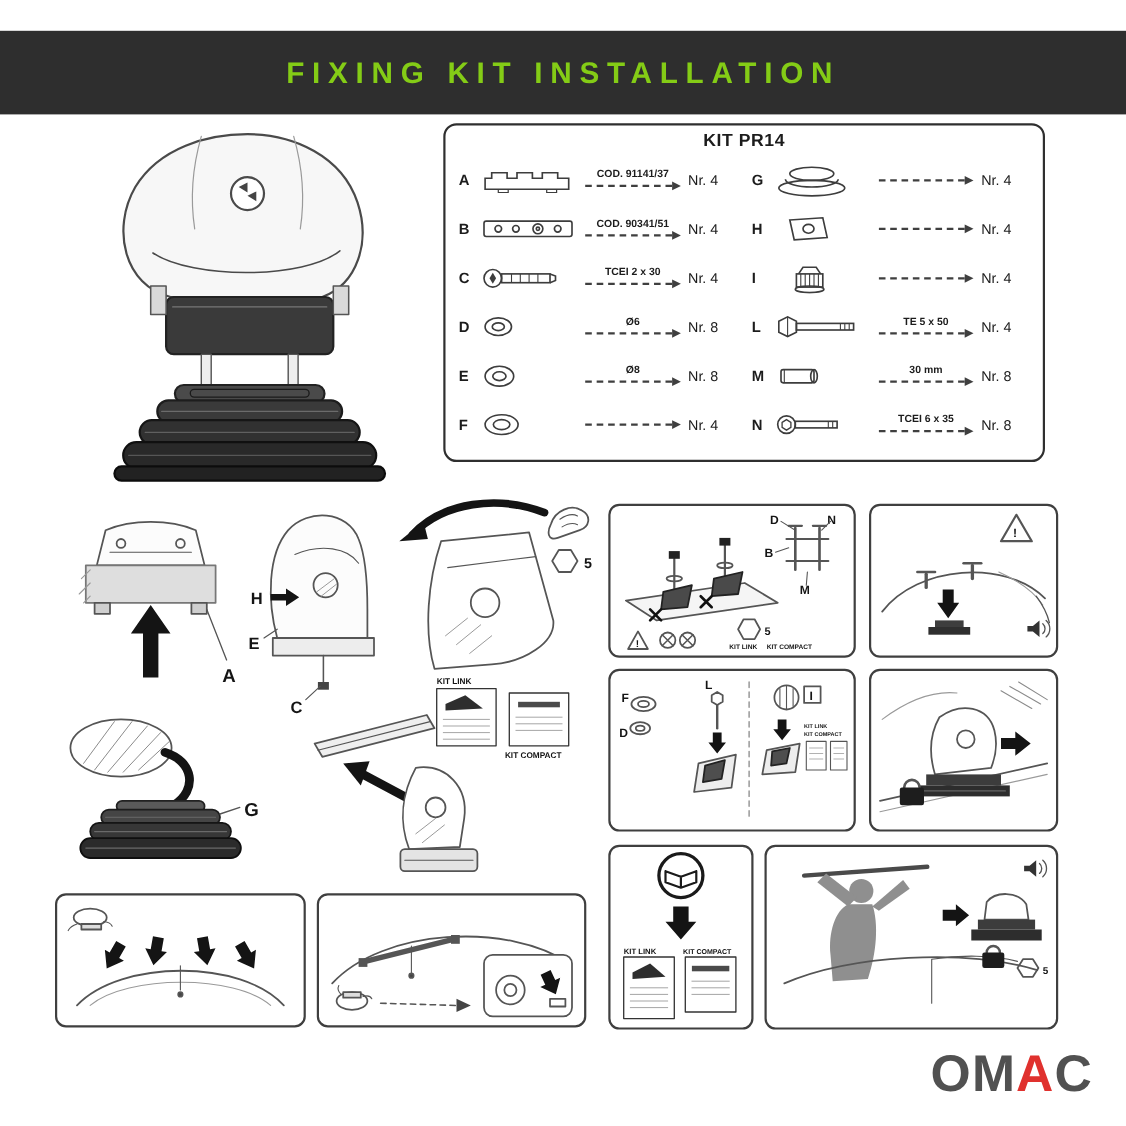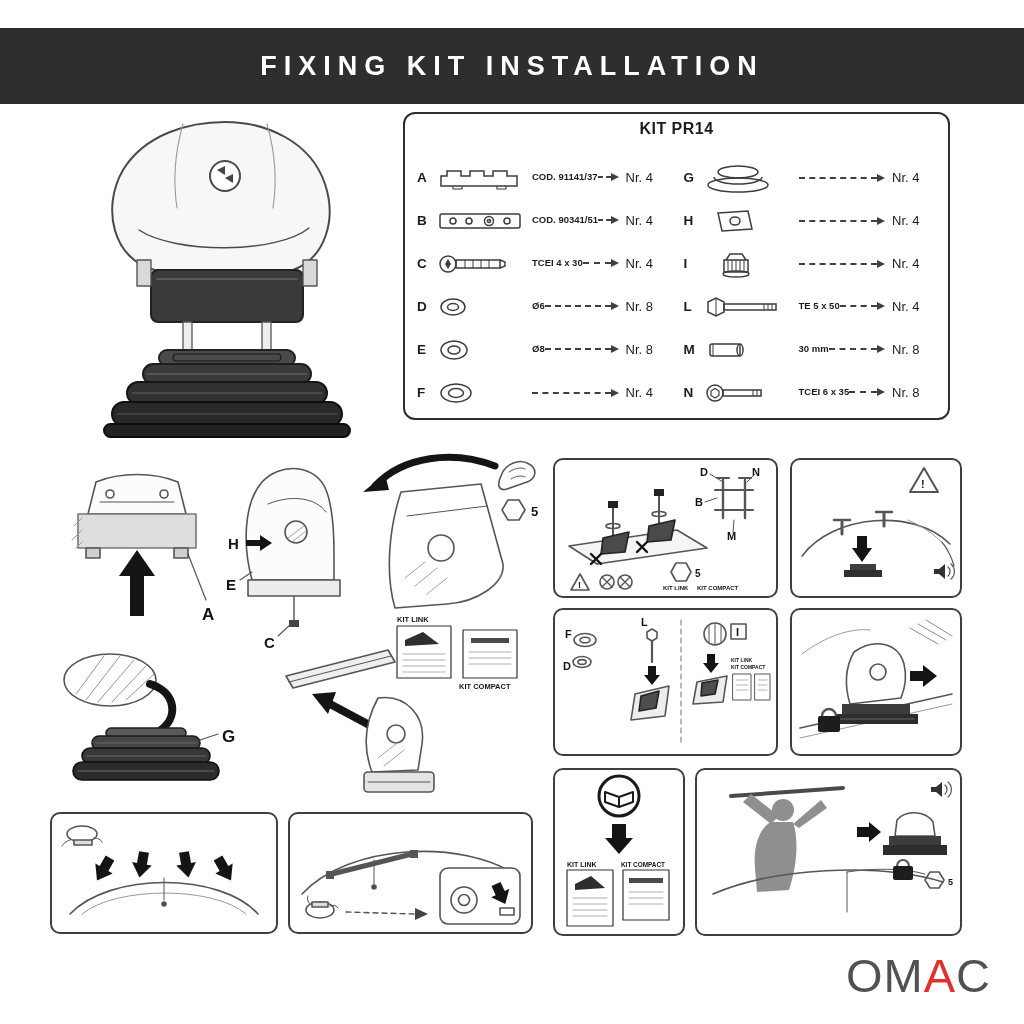--- a/index.html
+++ b/index.html
@@ -1,41 +1,41 @@
 <!DOCTYPE html>
 <html><head>
 <meta charset="utf-8">
 <style>
   *{margin:0;padding:0;box-sizing:border-box}
   body{background:#ffffff}
   .page{position:relative;width:1024px;height:1024px;background:#fff;overflow:hidden;
         font-family:"Liberation Sans",sans-serif;color:#1c1c1c}
   .header{position:absolute;left:0;top:28px;width:100%;height:76px;background:#2e2e2e;
           display:flex;align-items:center;justify-content:center}
-  .header span{color:#ffffff;font-size:27px;font-weight:bold;letter-spacing:7px;white-space:nowrap}
+  .header span{color:#84cc16;font-size:27px;font-weight:bold;letter-spacing:7px;white-space:nowrap}
   .kitbox{position:absolute;left:403px;top:112px;width:547px;height:308px;border:2px solid #2f2f2f;
           border-radius:12px;padding:6px 12px 8px;display:flex;flex-direction:column;background:#fff}
-  .kitbox .title{text-align:center;font-weight:bold;font-size:16px;letter-spacing:.5px;margin-bottom:16px}
+  .kitbox .title{text-align:center;font-weight:bold;font-size:16px;letter-spacing:.5px;margin-bottom:2px}
   .cols{display:flex;gap:14px;flex:1}
   .col{flex:1;display:flex;flex-direction:column;justify-content:space-between;padding:2px 0}
   .krow{display:flex;align-items:center;gap:5px;height:43px}
   .letter{width:15px;font-weight:bold;font-size:13.5px;flex:none}
   .picon{width:90px;flex:none;display:flex;align-items:center}
-  .conn{flex:1;display:flex;flex-direction:row;justify-content:flex-end;min-width:30px}
+  .conn{flex:1;display:flex;flex-direction:column;justify-content:flex-end;min-width:30px}
   .code{font-size:9.5px;font-weight:bold;text-align:center;white-space:nowrap;line-height:1.15}
   .code:empty{display:none}
   .dashwrap{display:flex;align-items:center;width:100%}
   .dashline{flex:1;border-top:2px dashed #3f3f3f}
   .ah{width:0;height:0;border-left:8px solid #3f3f3f;border-top:4.5px solid transparent;
       border-bottom:4.5px solid transparent;flex:none}
   .qty{width:46px;font-size:13px;font-weight:normal;flex:none;padding-left:2px;white-space:nowrap}
   .sketch,.panel{position:absolute}
   .panel{border:2px solid #3f3f3f;border-radius:10px;background:#fff}
   .panel svg,.sketch svg{display:block;width:100%;height:100%}
-  .logo{position:absolute;left:846px;top:948px;font-size:47px;font-weight:400;letter-spacing:1px;color:#515151}
+  .logo{position:absolute;left:846px;top:948px;font-size:47px;font-weight:700;letter-spacing:1px;color:#515151}
   .logo .red{color:#e0312e}
   svg text{font-family:"Liberation Sans",sans-serif}
 </style>
 </head>
 <body>
 
 <div class="page">
 
   <div class="header" style="background: rgb(46, 46, 46);">
     <span>FIXING KIT INSTALLATION</span>
@@ -118,21 +118,21 @@
           <span class="picon">
             <svg width="88" height="24" viewBox="0 0 88 24" stroke="#3d3d3d" fill="none" stroke-width="1.5">
               <circle cx="11" cy="12" r="8"></circle>
               <path d="M11,7 l3,5 -3,5 -3,-5 z" fill="#3d3d3d" stroke="none"></path>
               <rect x="19" y="8" width="44" height="8"></rect>
               <path d="M28,8 v8 M36,8 v8 M44,8 v8 M52,8 v8" stroke-width="1"></path>
               <path d="M63,8 l5,2 v4 l-5,2"></path>
             </svg>
             </span>
           <span class="conn">
-            <span class="code">TCEI 4 x 30</span>
+            <span class="code">TCEI 2 x 30</span>
             <span class="dashwrap">
                 <span class="dashline"></span>
                 <span class="ah"></span>
               </span>
           </span>
           <span class="qty">Nr. 4</span>
         </div>
 
         <div class="krow">
           <span class="letter">D</span>

